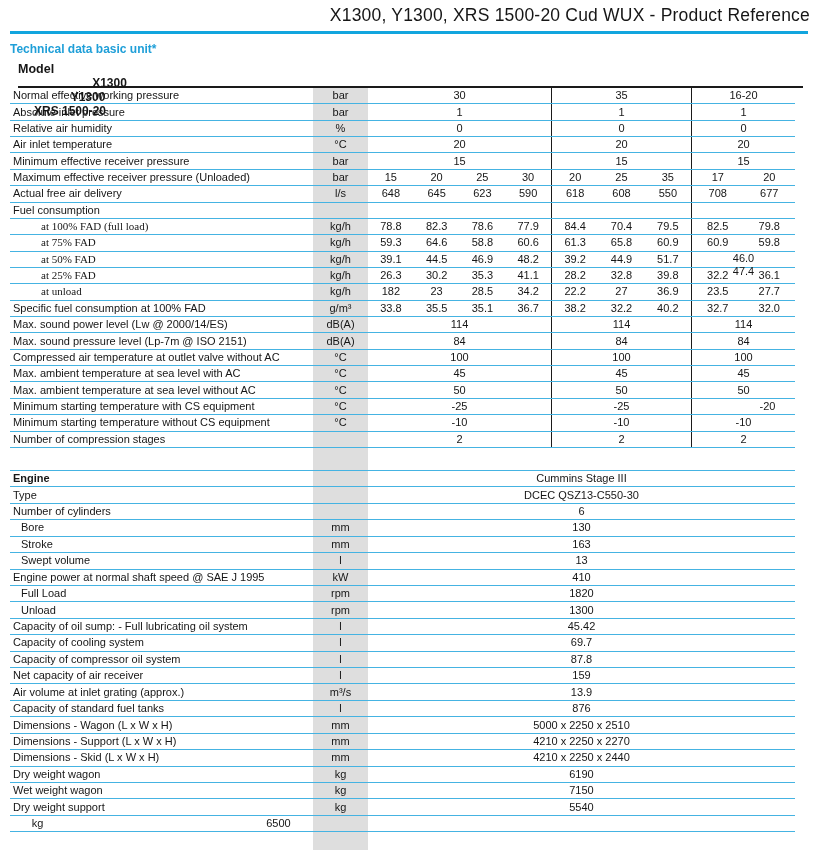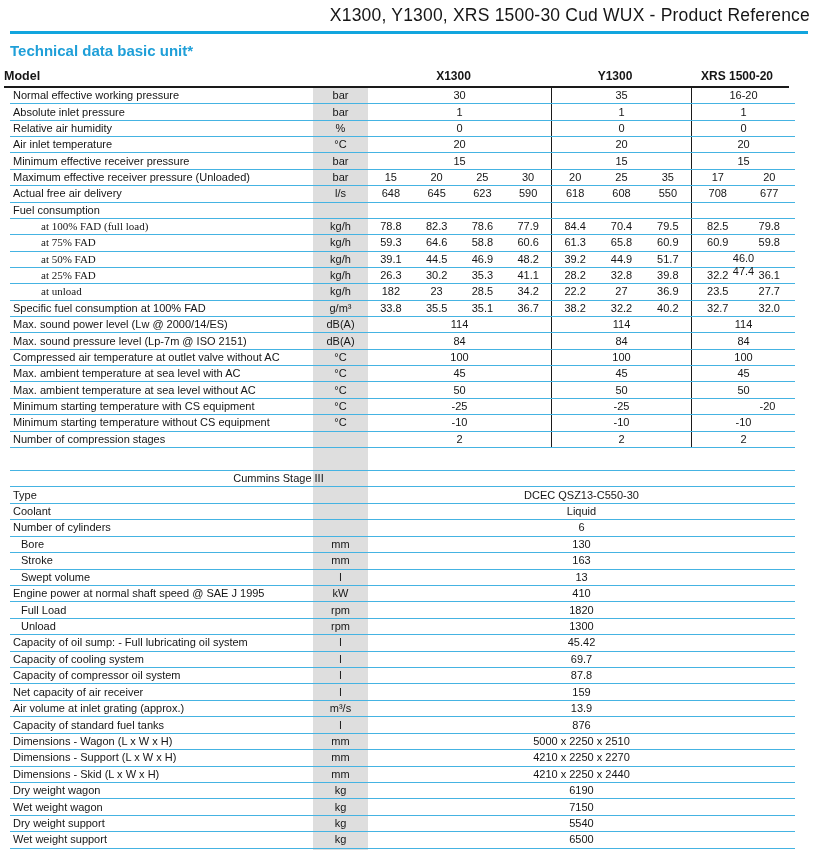--- a/index.html
+++ b/index.html
@@ -4,24 +4,24 @@
 <style>
   :root{
     --accent:#12A5DE; --heading:#1F9FD8; --line:#45B3E2;
     --black:#1A1A1A; --gray:#DEDEDE; --text:#161616;
   }
   html,body{margin:0;padding:0;background:#fff;}
   .page{position:relative;width:832px;height:862px;background:#ffffff;overflow:hidden;
         font-family:"Liberation Sans","DejaVu Sans",sans-serif;color:var(--text);}
   .title{position:absolute;top:5px;right:22px;font-size:17.5px;letter-spacing:.2px;white-space:nowrap;}
   .title-rule{position:absolute;left:10px;top:31px;width:798px;height:3px;background:var(--accent);}
-  .section-heading{position:absolute;left:10px;top:42px;font-size:15px;font-weight:bold;color:var(--heading);}
+  .section-heading{position:absolute;left:10px;top:42px;font-size:12px;font-weight:bold;color:var(--heading);}
   .gray-band{position:absolute;left:313px;top:88px;width:55px;height:762px;background:var(--gray);}
-  .model-header{position:absolute;left:4px;top:62px;width:785px;height:26px;display:flex;align-items:flex-end;
-        border-bottom:2px solid var(--black);box-sizing:border-box;padding-bottom:3px;}
+  .model-header{position:absolute;left:18px;top:62px;width:785px;height:26px;display:flex;align-items:flex-start;
+        border-bottom:2px solid var(--black);box-sizing:border-box;padding-bottom:3px;flex-direction:column;}
   .model-label{width:358px;font-weight:bold;font-size:12.5px;}
   .ghead{font-weight:bold;font-size:12px;text-align:center;}
   .basic-table{position:absolute;left:10px;top:88px;width:785px;}
   .engine-table{position:absolute;left:10px;top:470px;width:785px;border-top:1.5px solid var(--line);}
   .trow{display:flex;align-items:center;height:16.36px;border-bottom:1.5px solid var(--line);
         box-sizing:border-box;font-size:11px;line-height:13px;}
   .engine-table .trow{height:16.43px;}
   .cell{height:100%;display:flex;align-items:center;box-sizing:border-box;}
   .label{width:303px;padding-left:3px;white-space:nowrap;overflow:hidden;}
   .label.ind1{padding-left:11px;}
@@ -30,21 +30,21 @@
   .unit{width:55px;justify-content:center;}
   .grp{display:flex;align-items:center;}
   .grp.dv{border-left:1.5px solid var(--black);}
   .sub{flex:1;text-align:center;}
   .val{width:427px;justify-content:center;}
 </style>
 </head>
 <body>
 
 <div class="page">
-  <div class="title">X1300, Y1300, XRS 1500-30 Cud WUX - Product Reference</div>
+  <div class="title">X1300, Y1300, XRS 1500-20 Cud WUX - Product Reference</div>
   <div class="title-rule"></div>
   <div class="section-heading">Technical data basic unit*</div>
 
   <div class="gray-band"></div>
 
   <div class="model-header">
     <div class="model-label">Model</div>
 
   <div class="ghead" style="width: 183px;">X1300</div>
       <div class="ghead" style="width: 140px;">Y1300</div>
@@ -376,34 +376,30 @@
         <div class="cell grp dv" style="width: 140px;">
           <div class="sub">2</div>
         </div>
         <div class="cell grp dv" style="width: 104px;">
           <div class="sub">2</div>
         </div>
       </div>
     </div>
   <div class="engine-table" id="engine-table">
       <div class="trow">
+    <div class="cell label b">Engine</div>
     <div class="cell unit"></div>
     <div class="cell val">Cummins Stage III</div>
   </div>
       <div class="trow">
     <div class="cell label">Type</div>
     <div class="cell unit"></div>
     <div class="cell val">DCEC QSZ13-C550-30</div>
   </div>
       <div class="trow">
-    <div class="cell label">Coolant</div>
-    <div class="cell unit"></div>
-    <div class="cell val">Liquid</div>
-  </div>
-      <div class="trow">
     <div class="cell label">Number of cylinders</div>
     <div class="cell unit"></div>
     <div class="cell val">6</div>
   </div>
       <div class="trow">
     <div class="cell label ind1">Bore</div>
     <div class="cell unit">mm</div>
     <div class="cell val">130</div>
   </div>
       <div class="trow">
@@ -485,18 +481,17 @@
     <div class="cell label">Wet weight wagon</div>
     <div class="cell unit">kg</div>
     <div class="cell val">7150</div>
   </div>
       <div class="trow">
     <div class="cell label">Dry weight support</div>
     <div class="cell unit">kg</div>
     <div class="cell val">5540</div>
   </div>
       <div class="trow">
-    <div class="cell label">Wet weight support</div>
     <div class="cell unit">kg</div>
     <div class="cell val">6500</div>
   </div>
     </div>
 </div>
 
 </body></html>

